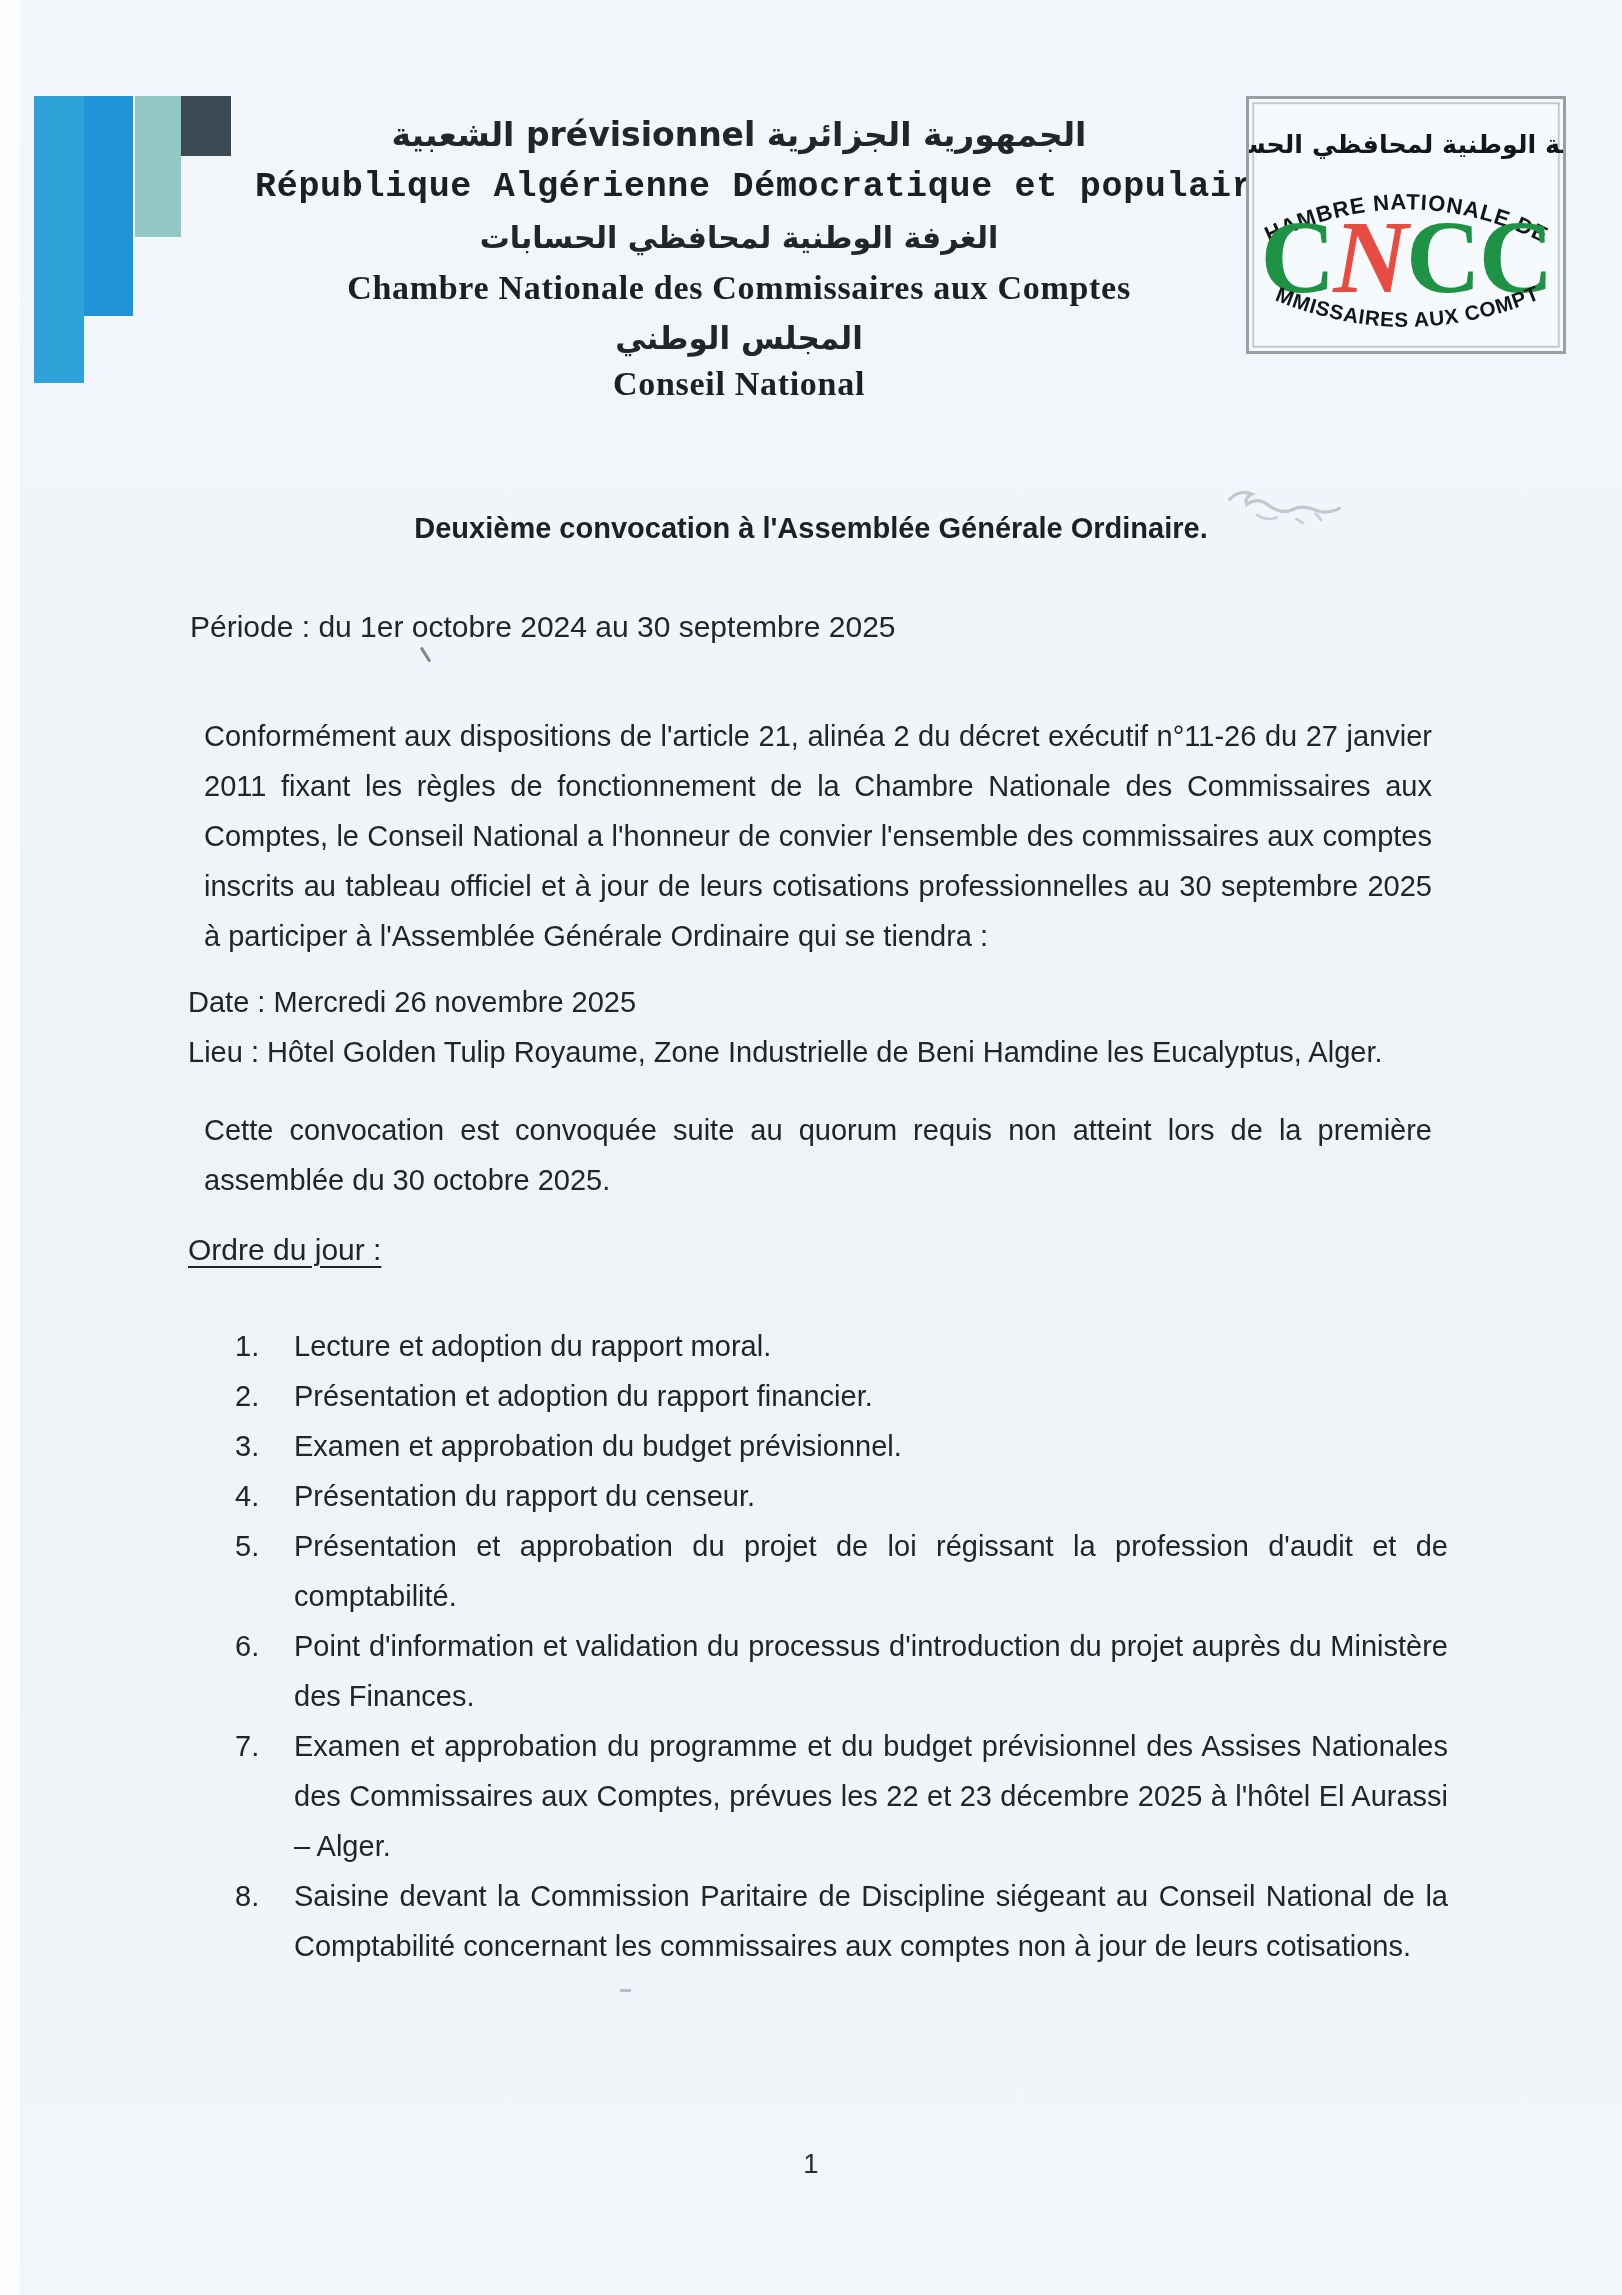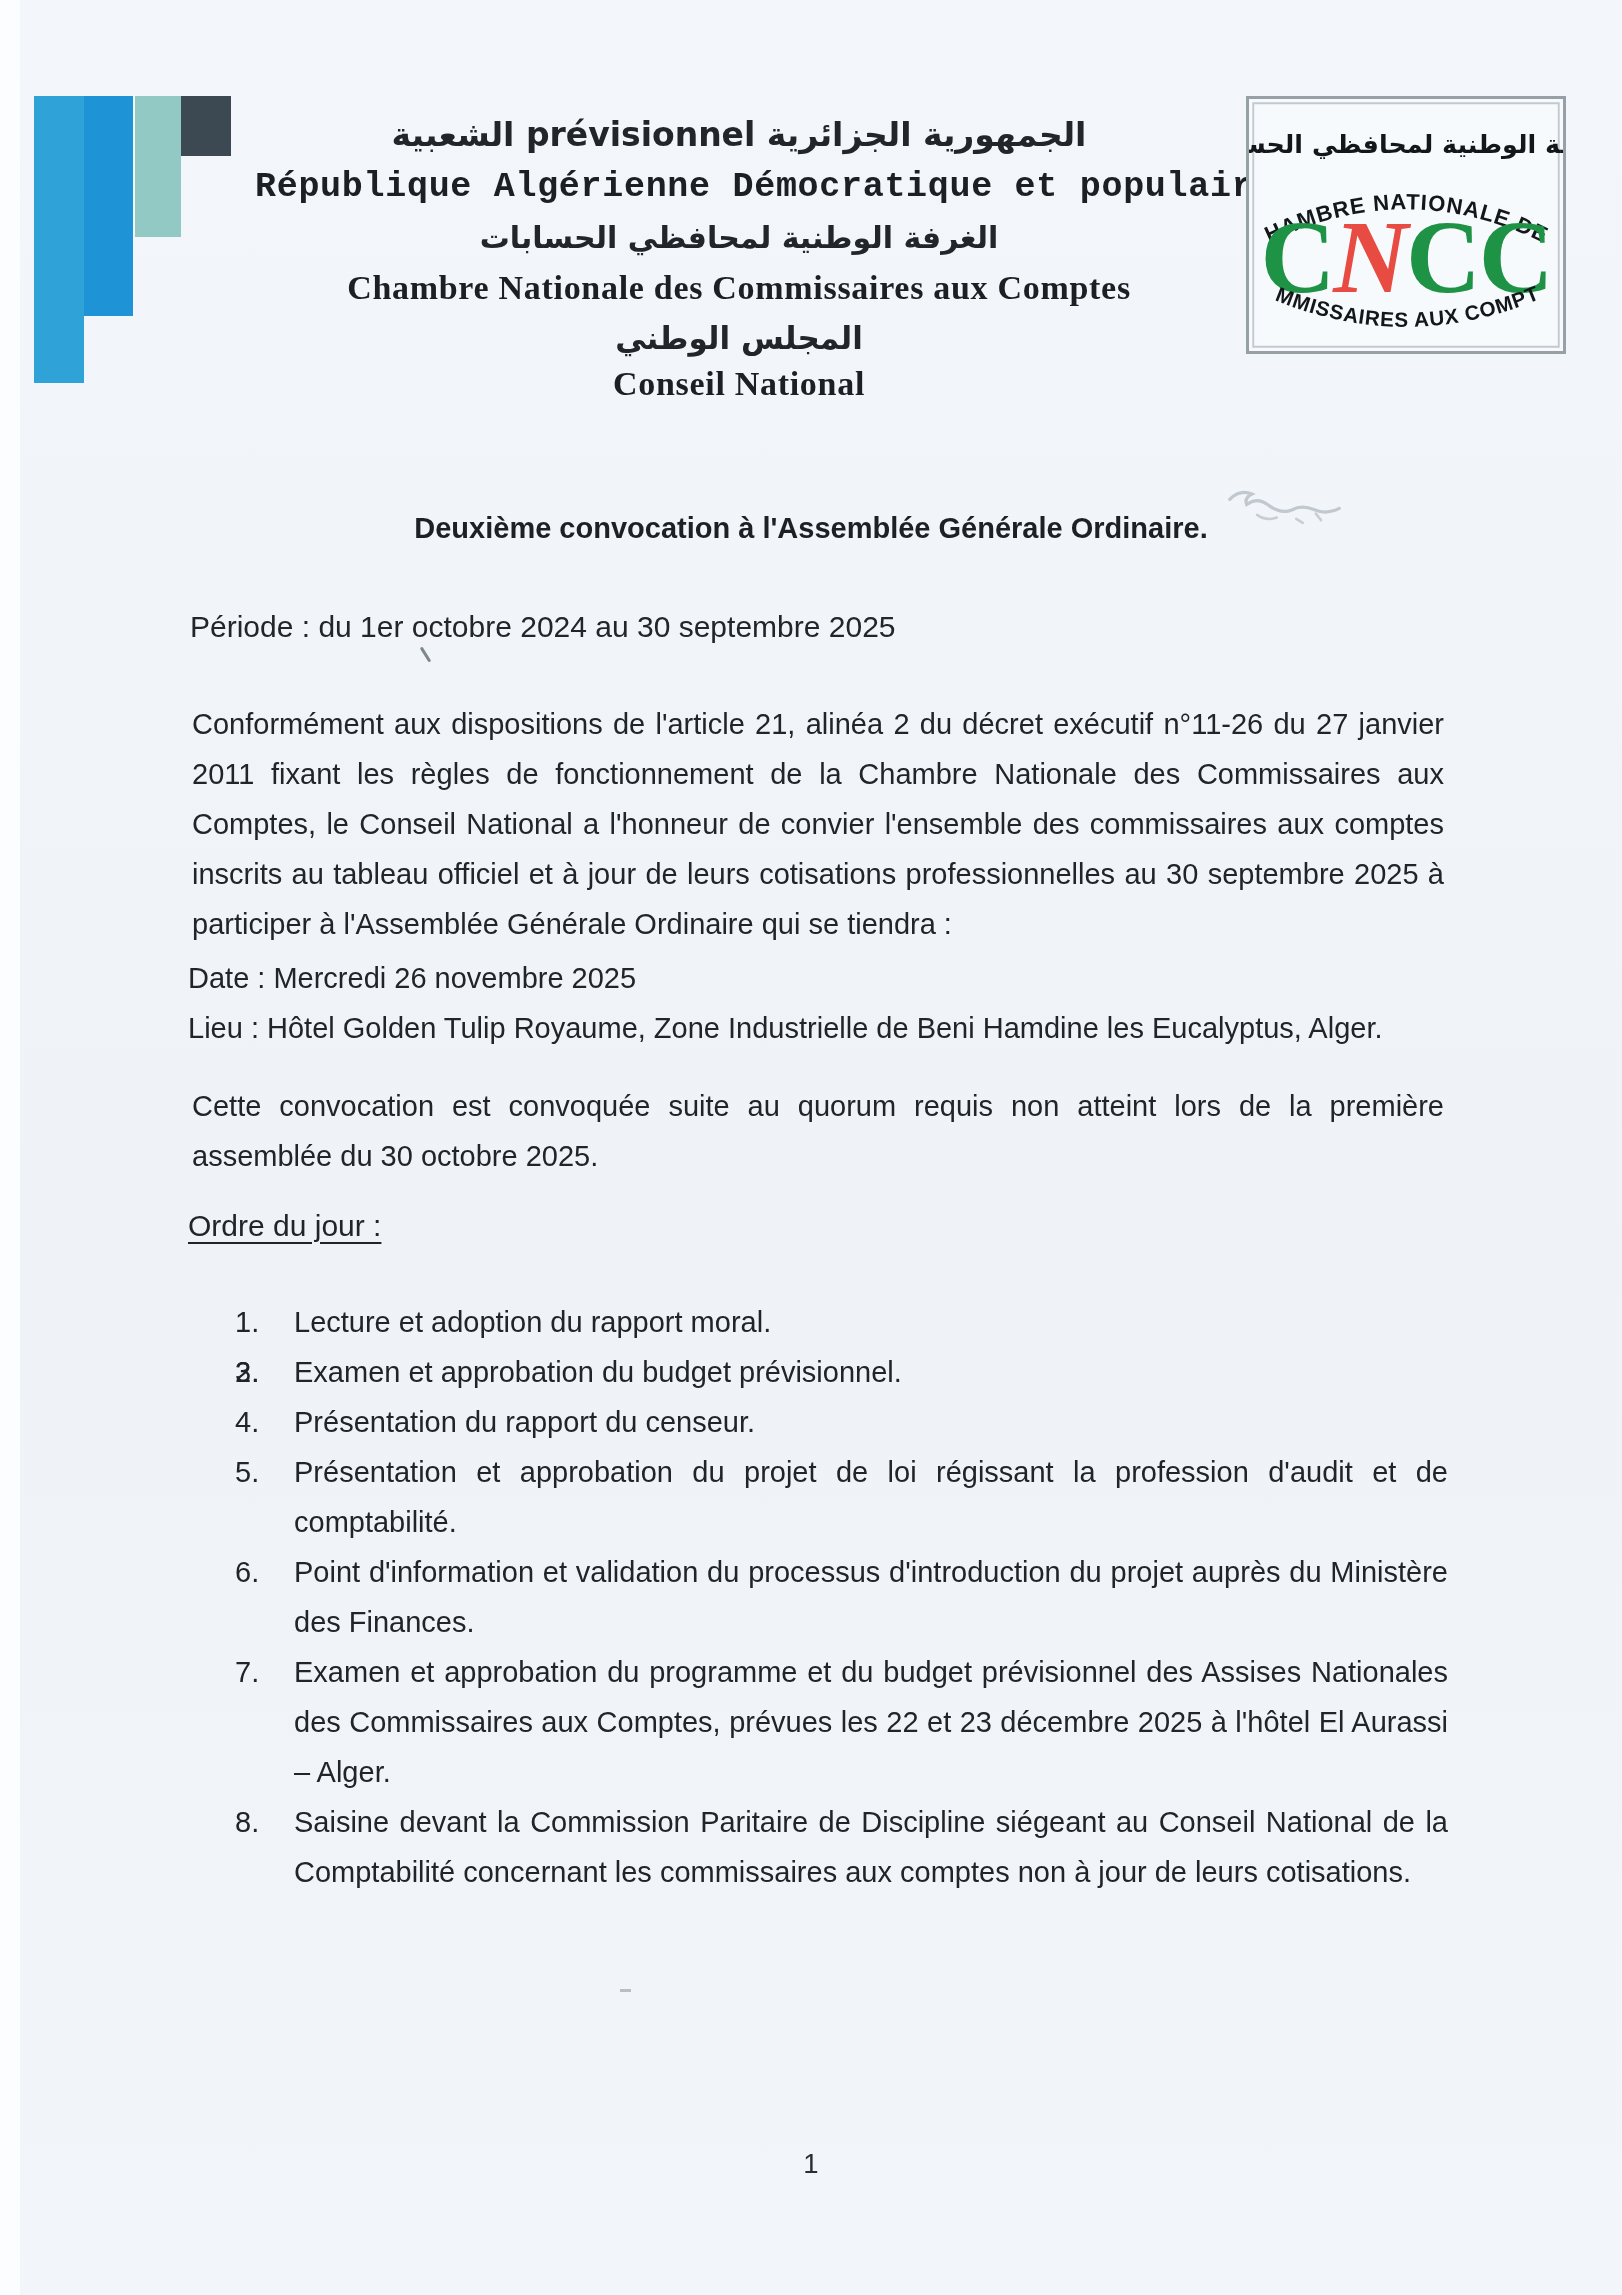--- a/index.html
+++ b/index.html
@@ -52,21 +52,21 @@
     font-size: 29px; font-weight: 700; color: #1d2125;
   }
   .period-line {
     position: absolute; left: 190px; top: 610px;
     font-size: 30px;
   }
   .doc-body {
     position: absolute; left: 188px; top: 695px; width: 1260px;
     font-size: 29px; line-height: 50px; color: #212529;
   }
-  .para { text-align: justify; margin: 4px; }
+  .para { text-align: justify; margin: 16px; }
   .para-quorum { margin-top: 27.5px; }
   .date-lines div { white-space: nowrap; }
   .agenda-heading {
     margin-top: 20px;
     font-size: 30px;
     text-decoration: underline;
     text-decoration-thickness: 2px;
     text-underline-offset: 5.9px;
     width: max-content;
   }
@@ -153,20 +153,21 @@
     </div>
     <p class="para para-quorum">Cette convocation est convoquée suite au quorum requis non atteint lors de la première assemblée du 30 octobre 2025.</p>
     <div class="agenda-heading">Ordre du jour :</div>
     <ol class="agenda">
       <li>
         <span class="num">1.</span>
         <span>Lecture et adoption du rapport moral.</span>
       </li>
       <li>
         <span class="num">2.</span>
+        <span>Présentation et adoption du rapport financier.</span>
       </li>
       <li>
         <span class="num">3.</span>
         <span>Examen et approbation du budget prévisionnel.</span>
       </li>
       <li>
         <span class="num">4.</span>
         <span>Présentation du rapport du censeur.</span>
       </li>
       <li>

